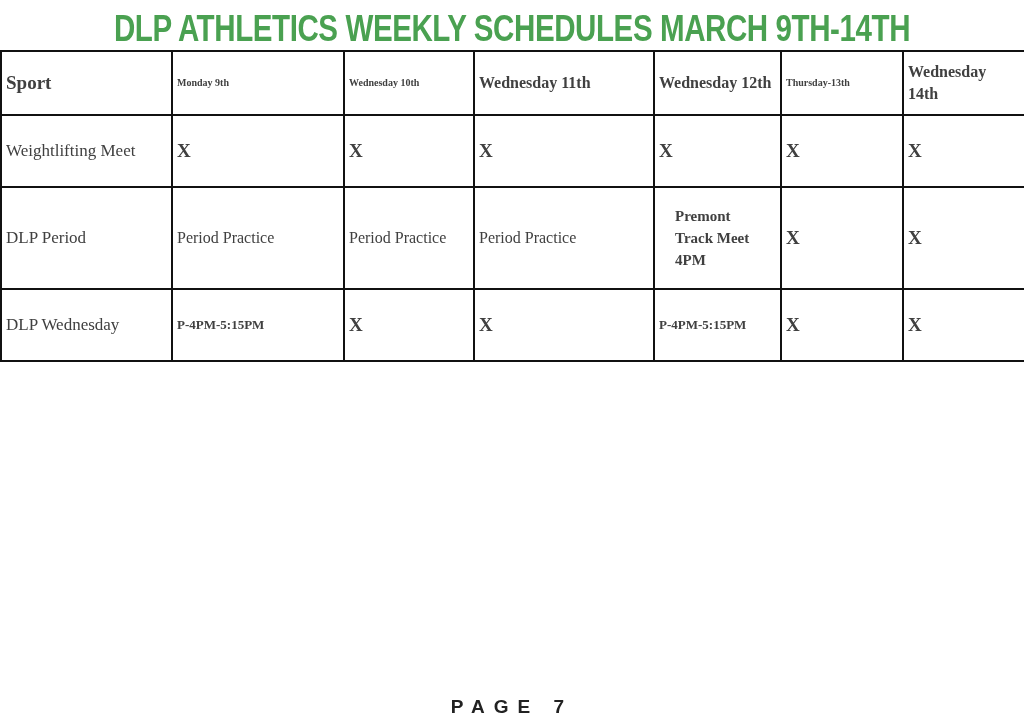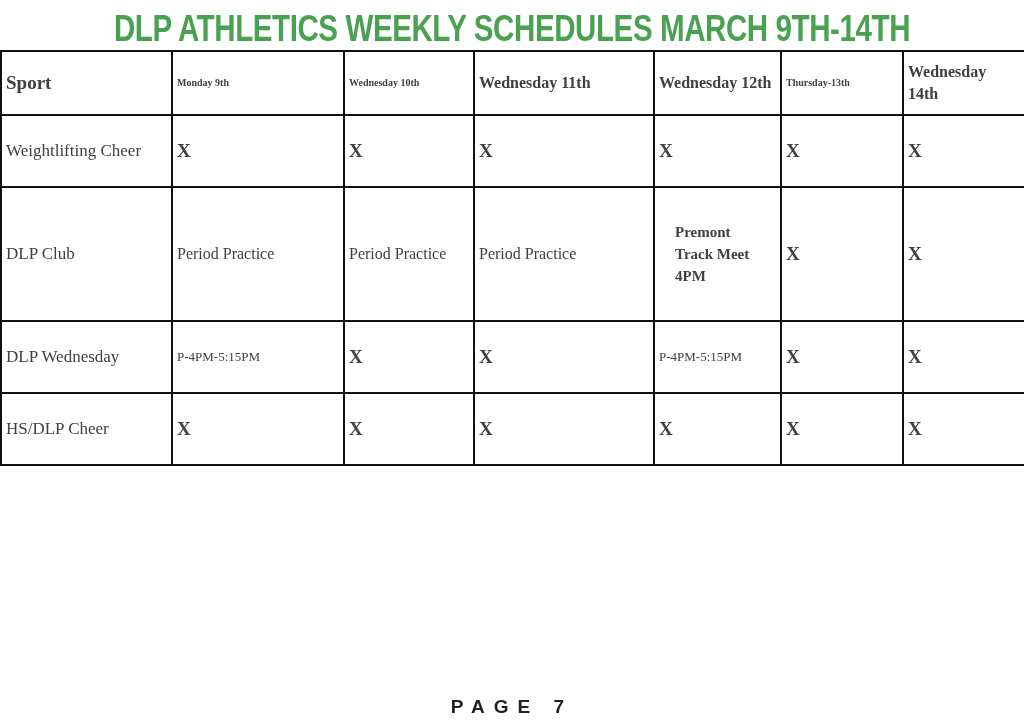--- a/index.html
+++ b/index.html
@@ -19,21 +19,21 @@
   table.sched td, table.sched th {
     border: 2.5px solid #111; text-align: left; vertical-align: middle;
     color: #404040; padding: 0 4px; line-height: 22px;
   }
   th { font-weight: bold; height: 62px; }
   th.sport { font-size: 19px; }
   th.day { font-size: 10px; }
   th.day.small { font-size: 16px; }
   td.sport { font-size: 17px; }
   td.txt { font-size: 16px; }
-  td.time { font-size: 13px; }
+  td.time { font-size: 13px; font-weight: bold; }
   td.x { font-size: 19px; font-weight: bold; }
   td.bold { font-size: 15px; font-weight: bold; }
   tr.r1 td { height: 70px; }
   tr.r2 td { height: 100px; }
   tr.r3 td, tr.r4 td, tr.r5 td { height: 70px; }
   .footer {
     position: absolute; top: 696px; left: 0; width: 1024px; text-align: center;
     font-family: "Liberation Sans", sans-serif; font-weight: bold; font-size: 19px;
     letter-spacing: 9px; color: #222;
   }
@@ -57,51 +57,42 @@
       <tr>
     <th class="sport">Sport</th>
     <th class="day">Monday 9th</th>
     <th class="day">Wednesday 10th</th>
     <th class="day small">Wednesday 11th</th>
     <th class="day small">Wednesday 12th</th>
     <th class="day">Thursday-13th</th>
     <th class="day small">Wednesday 14th</th>
   </tr>
   <tr class="r1">
-    <td class="sport">Weightlifting Cheer</td>
+    <td class="sport">Weightlifting Meet</td>
     <td class="x">X</td>
     <td class="x">X</td>
     <td class="x">X</td>
     <td class="x">X</td>
     <td class="x">X</td>
     <td class="x">X</td>
   </tr>
   <tr class="r2">
-    <td class="sport">DLP Club</td>
+    <td class="sport">DLP Period</td>
     <td class="txt">Period Practice</td>
     <td class="txt">Period Practice</td>
     <td class="txt">Period Practice</td>
-    <td class="bold" style="padding:16px 20px">Premont Track Meet 4PM</td>
+    <td class="bold" style="padding:0 20px">Premont Track Meet 4PM</td>
     <td class="x">X</td>
     <td class="x">X</td>
   </tr>
   <tr class="r3">
     <td class="sport">DLP Wednesday</td>
     <td class="time">P-4PM-5:15PM</td>
     <td class="x">X</td>
     <td class="x">X</td>
     <td class="time">P-4PM-5:15PM</td>
     <td class="x">X</td>
     <td class="x">X</td>
   </tr>
-  <tr class="r5">
-    <td class="sport">HS/DLP Cheer</td>
-    <td class="x">X</td>
-    <td class="x">X</td>
-    <td class="x">X</td>
-    <td class="x">X</td>
-    <td class="x">X</td>
-    <td class="x">X</td>
-  </tr>
 </tbody>
   </table>
 
 <div class="footer">PAGE 7</div>
 
 </body></html>

